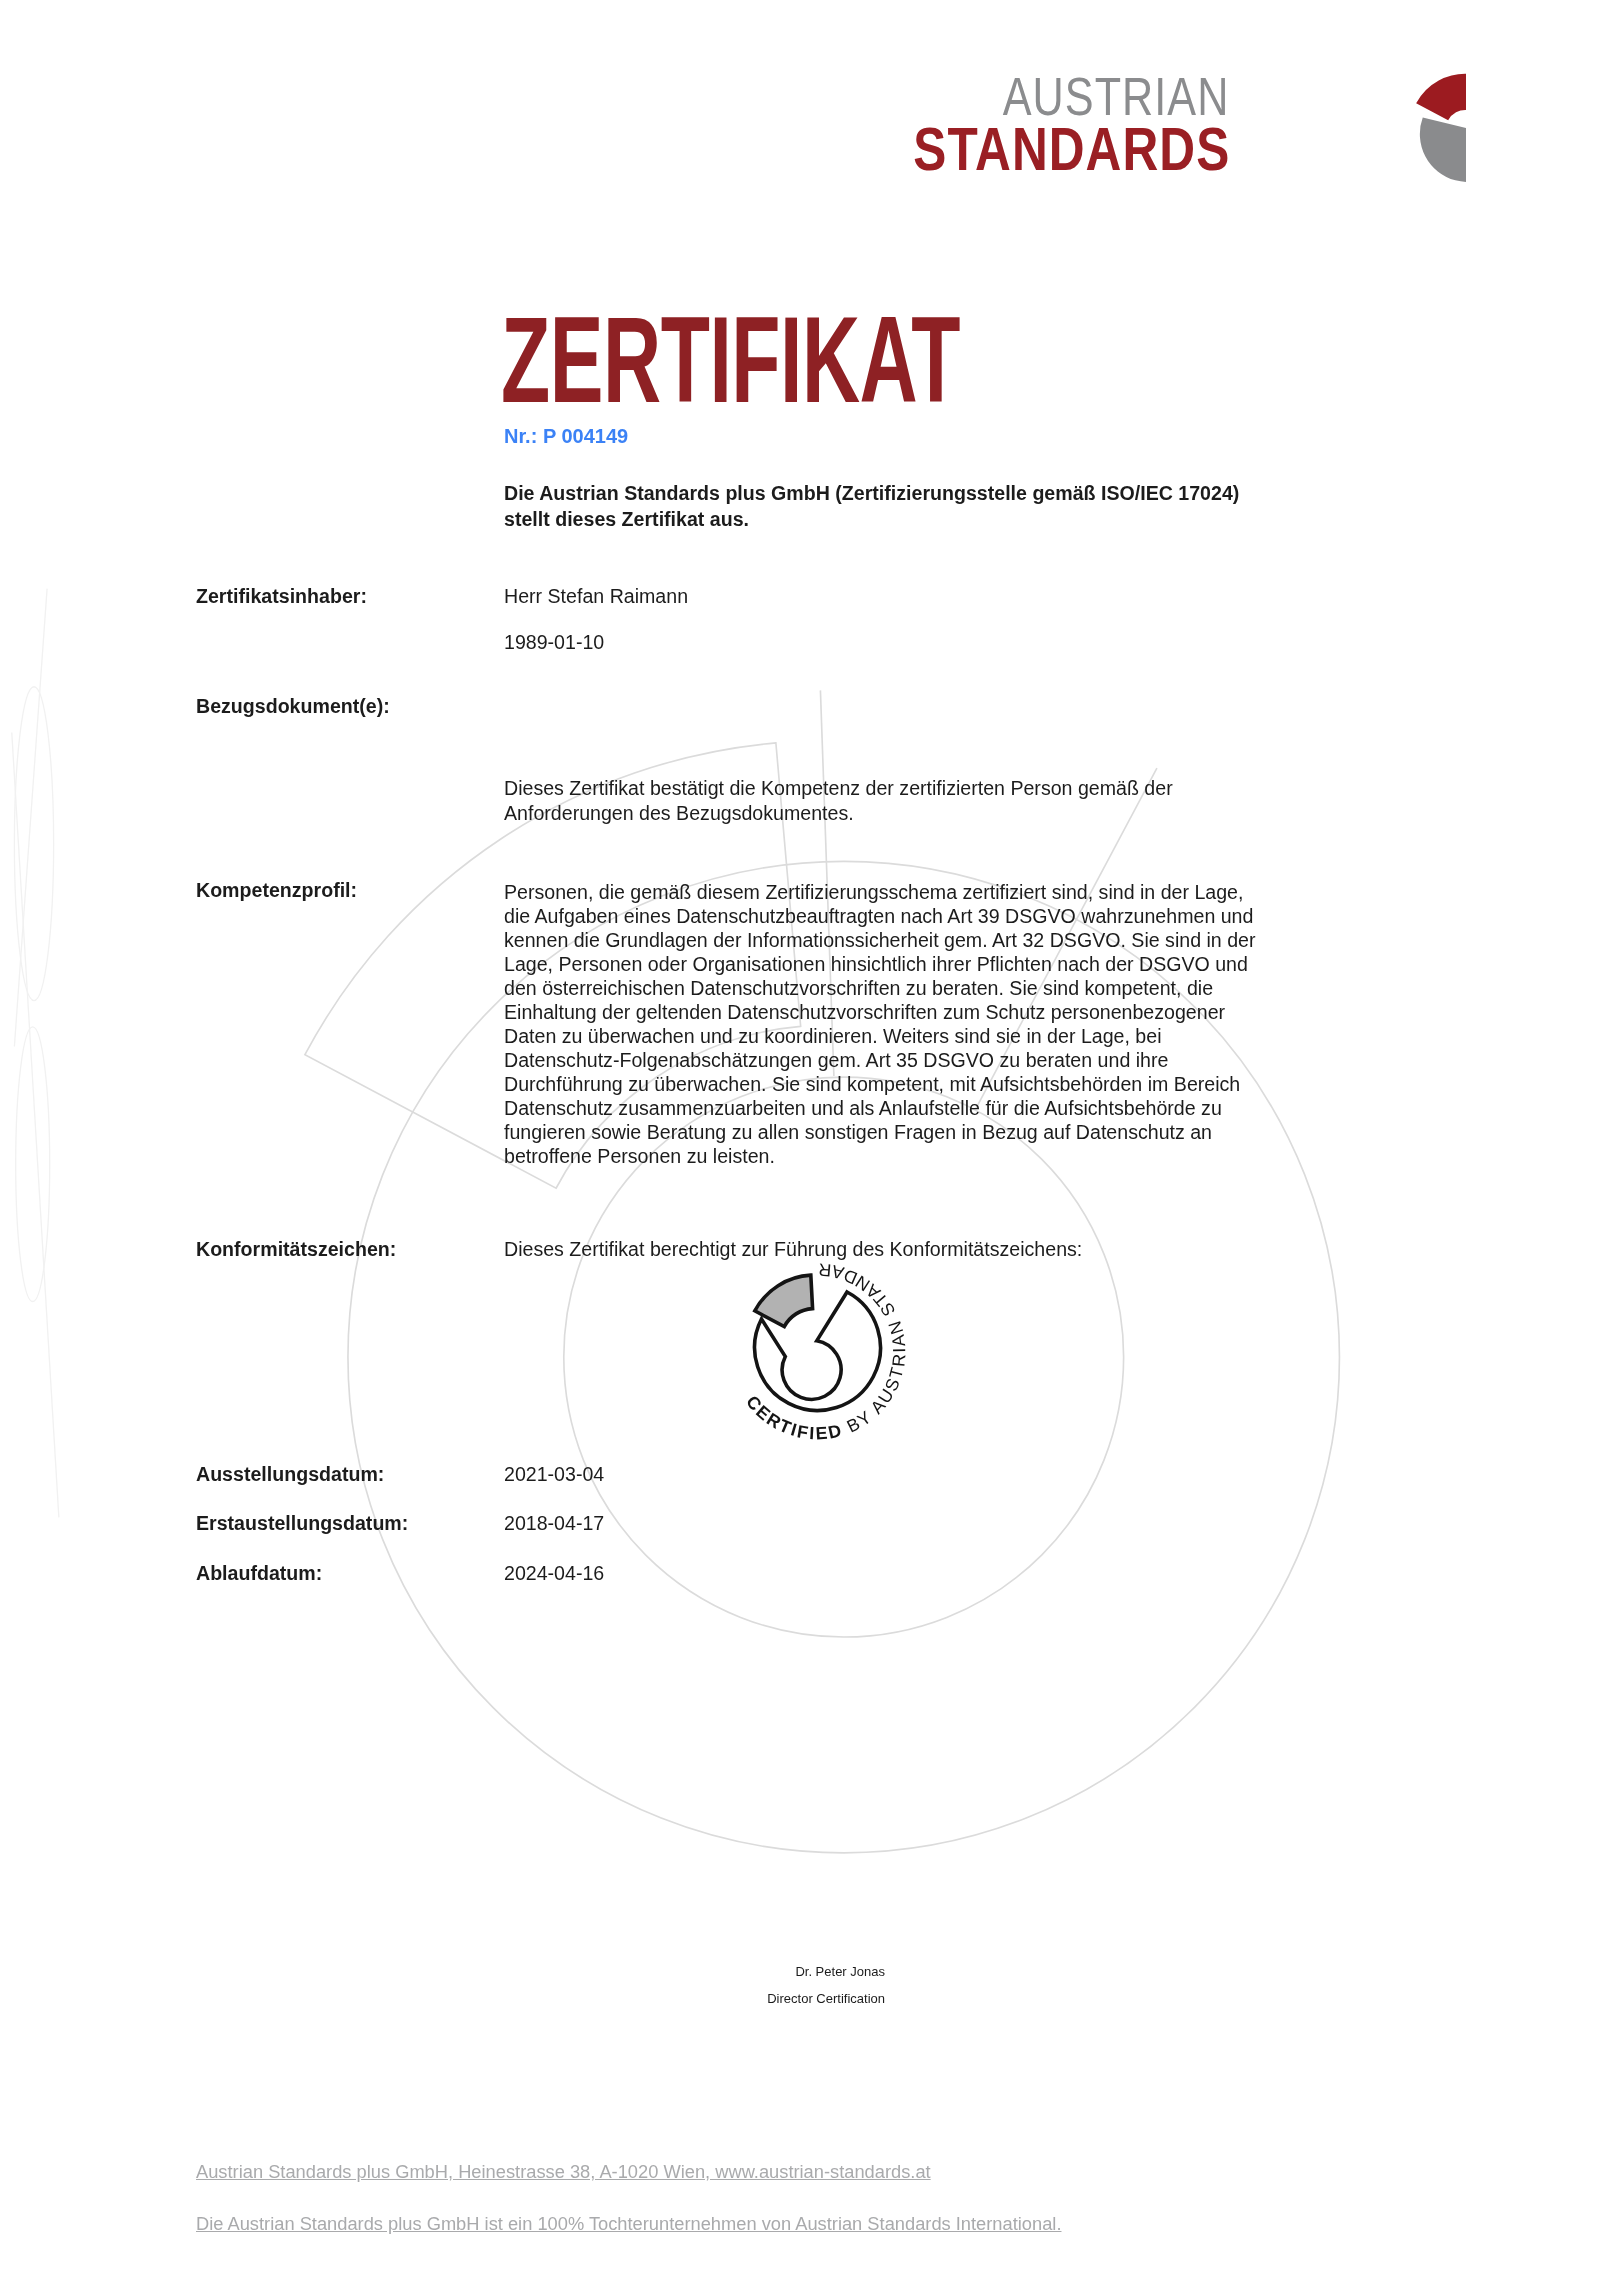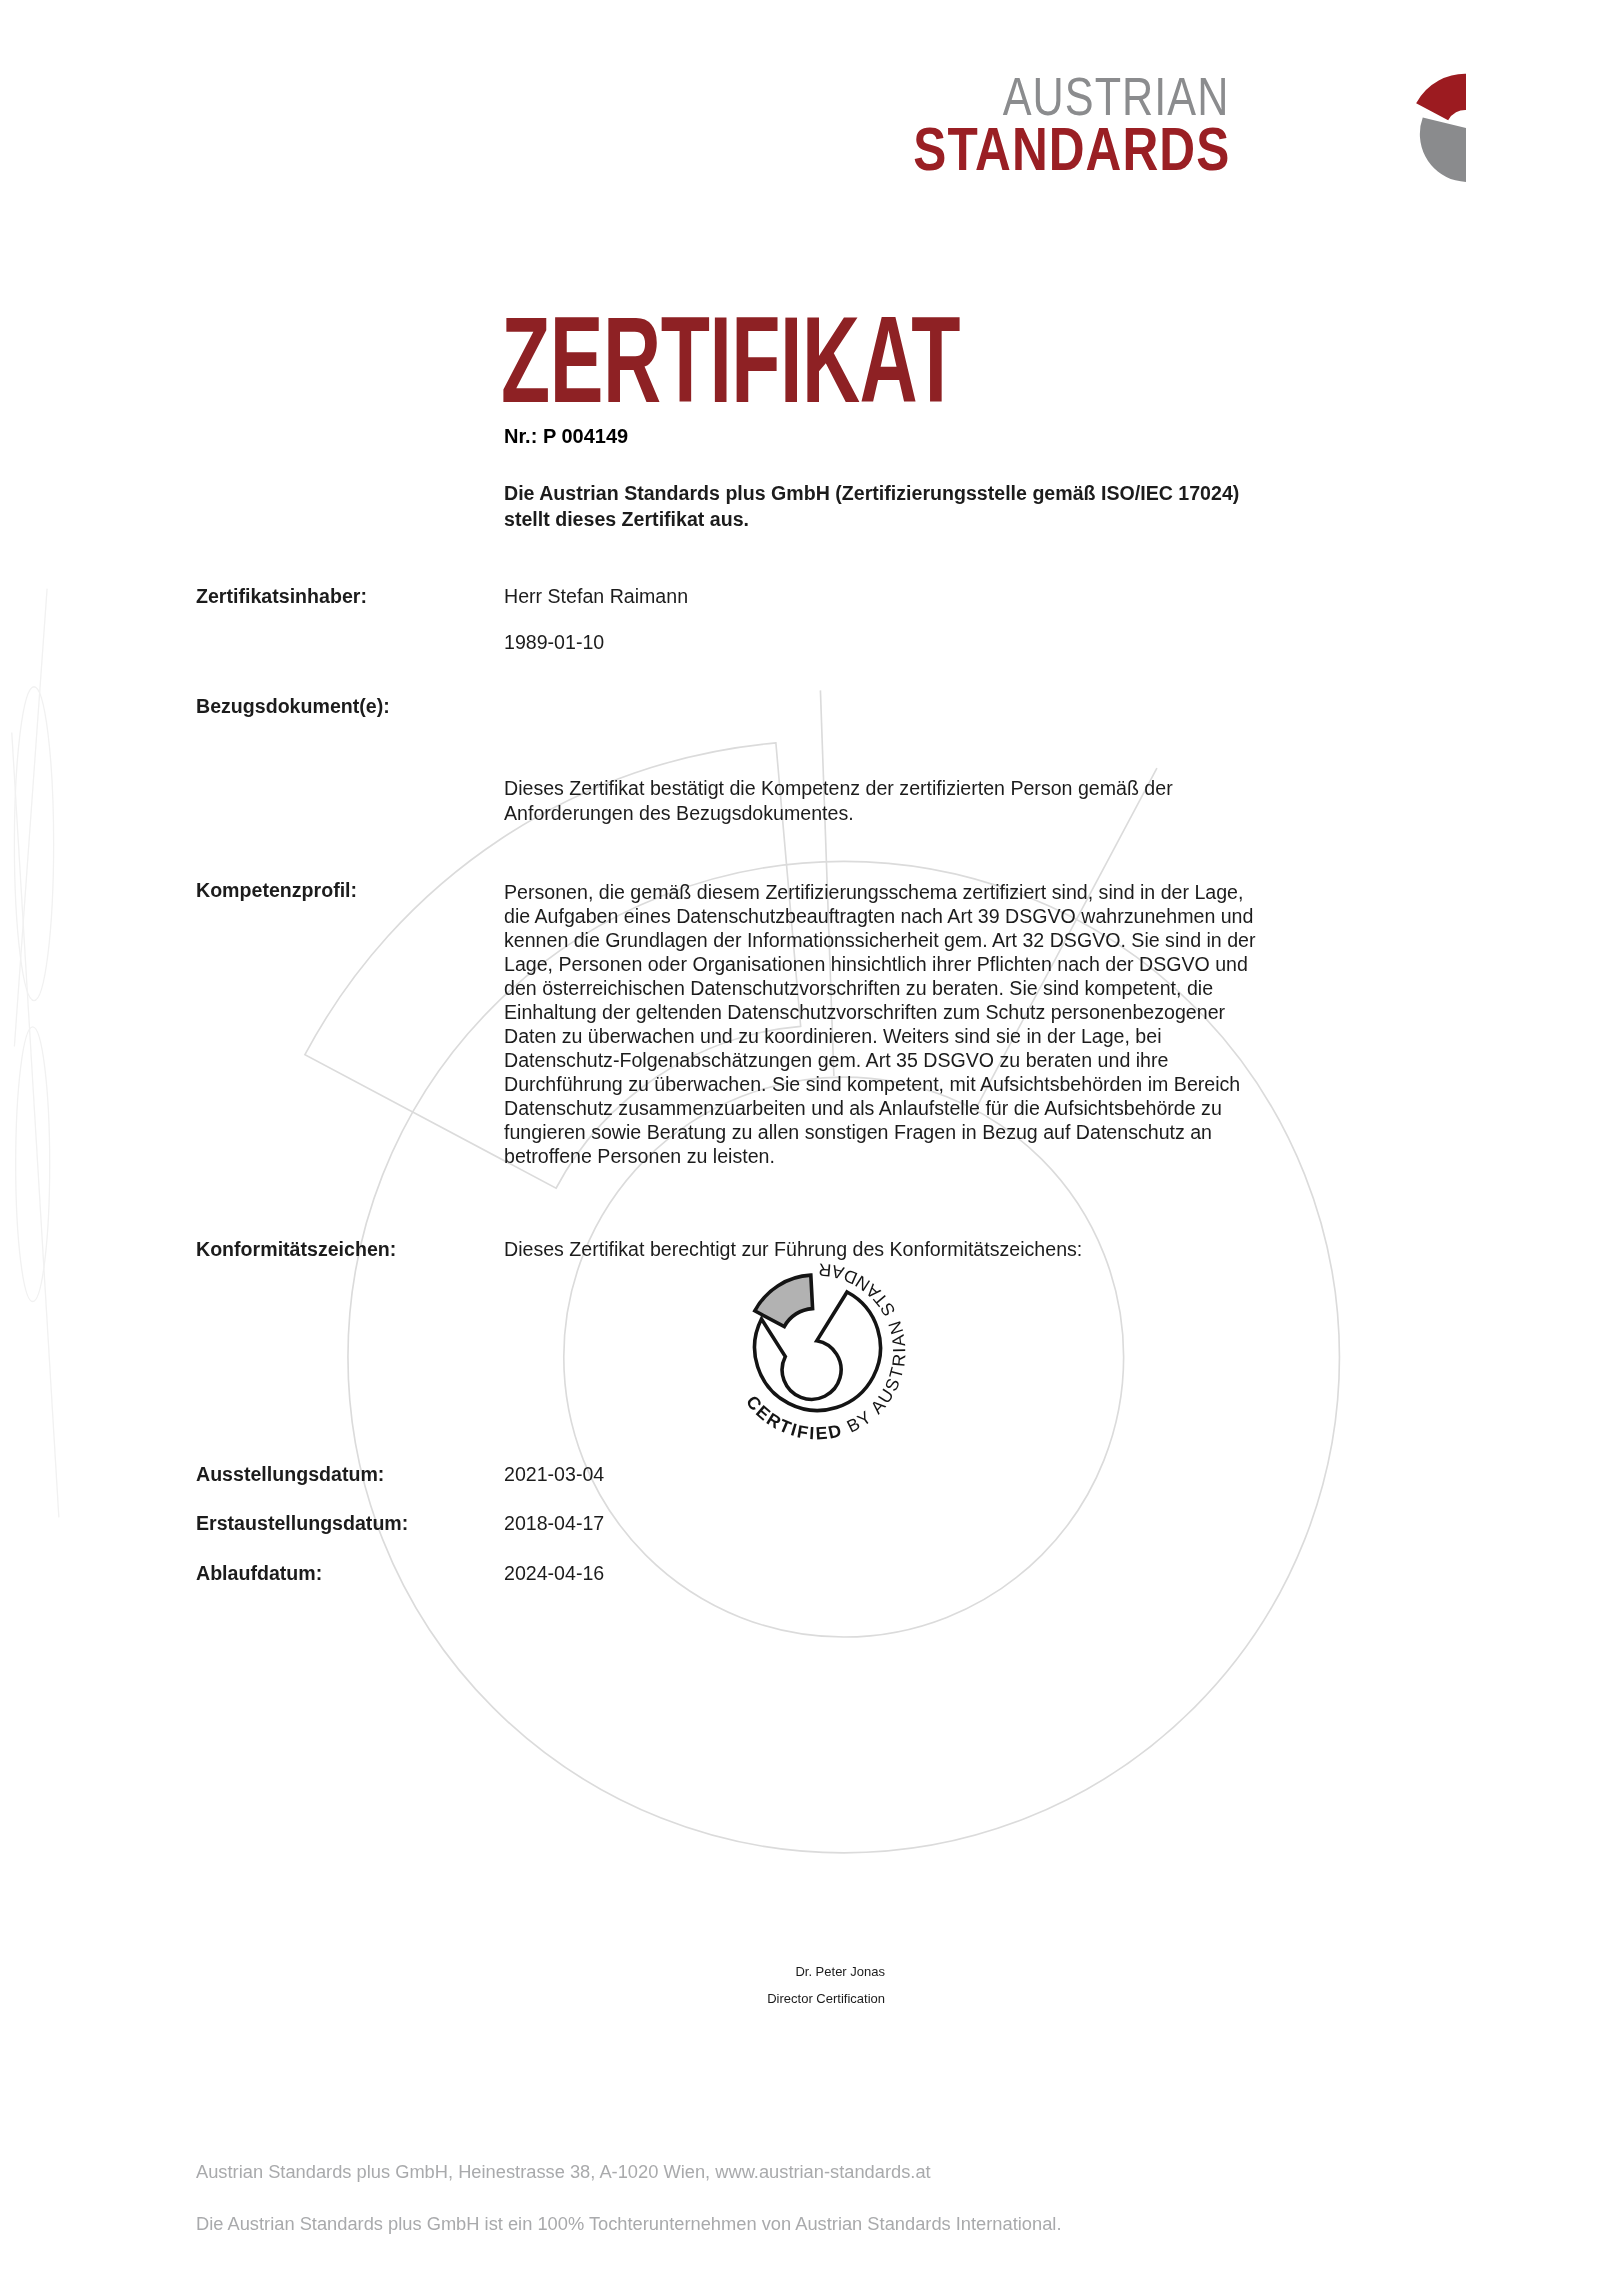--- a/index.html
+++ b/index.html
@@ -89,21 +89,21 @@
 
   <div class="brand-top" style="color: rgb(139, 140, 142);">AUSTRIAN</div>
   <div class="brand-bottom" style="color: rgb(154, 31, 36);">STANDARDS</div>
   <svg class="brand-mark" width="136" height="136" viewBox="-100 -105 210 210">
     <path d="M 6.4 -73.7 A 74 74 0 1 1 -69.5 -25.3 L 0.8 -8.4 A 21.5 21.5 0 1 0 22.9 -22.4 Z" fill="#8A8B8D"></path>
     <path d="M 3.7 -92.8 A 86 86 0 0 0 -79.7 -47.5 L -30.3 -21.2 A 30 30 0 0 1 -1.2 -37.0 Z" fill="#9C1B20"></path>
   </svg>
 
   <h1 class="doc-title" style="color: rgb(142, 33, 36);">ZERTIFIKAT</h1>
 
-  <div class="cert-number" style="color: #000000; text-align: right;">Nr.: P 004149</div>
+  <div class="cert-number" style="color: #3b82f6; text-align: right;">Nr.: P 004149</div>
 
   <div class="intro">Die Austrian Standards plus GmbH (Zertifizierungsstelle gemäß ISO/IEC 17024)
 stellt dieses Zertifikat aus.</div>
 
   <div class="label" style="top:585px">Zertifikatsinhaber:</div>
   <div class="value" style="top:585px">Herr Stefan Raimann</div>
   <div class="value" style="top:631px">1989-01-10</div>
 
   <div class="label" style="top:695px">Bezugsdokument(e):</div>
   <div class="block note" style="top:776px">Dieses Zertifikat bestätigt die Kompetenz der zertifizierten Person gemäß der
@@ -144,19 +144,19 @@
   <div class="value" style="top:1512px">2018-04-17</div>
 
   <div class="label" style="top:1562px">Ablaufdatum:</div>
   <div class="value" style="top:1562px">2024-04-16</div>
 
   <div class="signature">
     <div>Dr. Peter Jonas</div>
     <div>Director Certification</div>
   </div>
 
-  <div class="footer" style="color: rgb(169, 170, 172);">
+  <div class="footer" style="color: rgb(169, 170, 172); text-decoration: underline;">
     <div>Austrian Standards plus GmbH, Heinestrasse 38, A-1020 Wien, www.austrian-standards.at</div>
     <div>Die Austrian Standards plus GmbH ist ein 100% Tochterunternehmen von Austrian Standards International.</div>
   </div>
 
 </div>
 
 
 </body></html>

